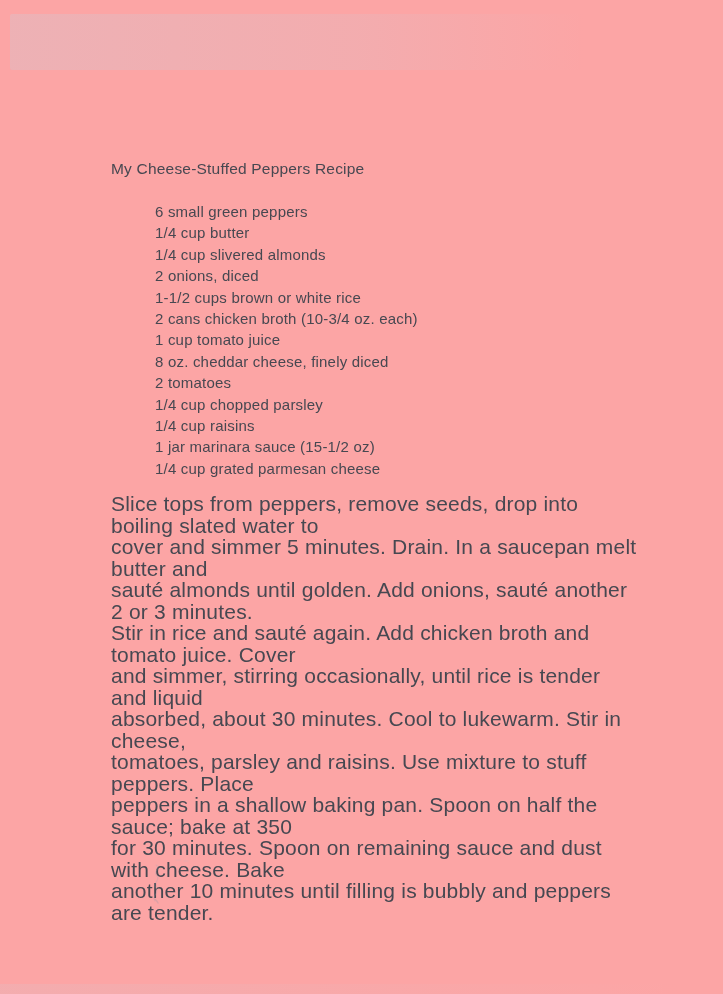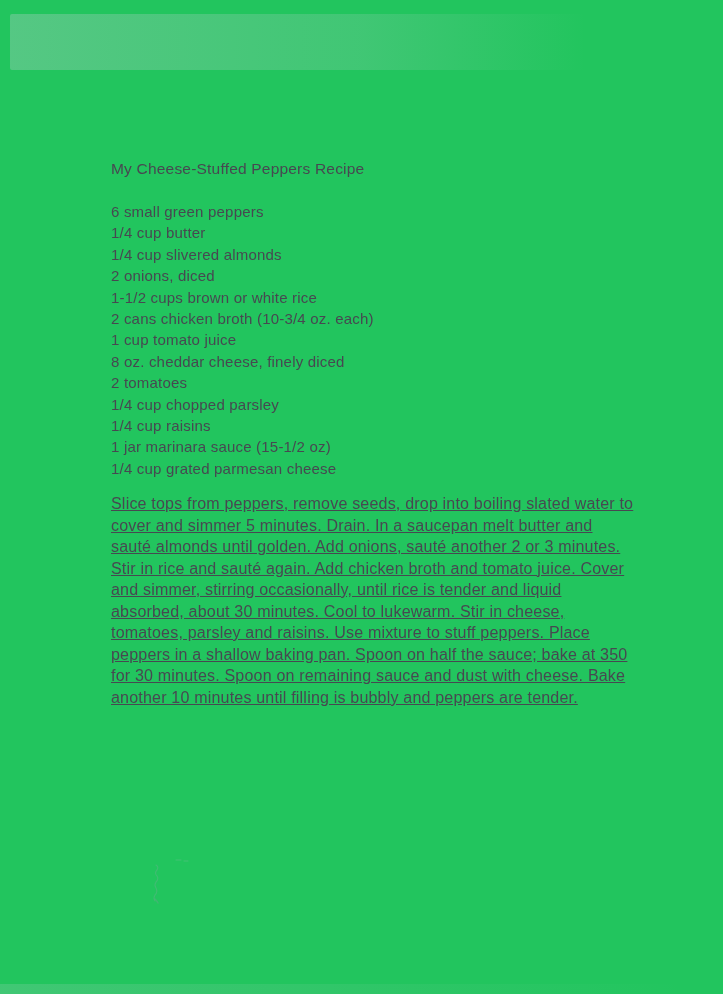--- a/index.html
+++ b/index.html
@@ -11,21 +11,21 @@
     height: 994px;
     position: relative;
     overflow: hidden;
     background: #fdfdfd;
     font-family: "Liberation Sans", sans-serif;
     color: #474851;
   }
   .scan-page {
     position: absolute;
     inset: 0;
-    background: #22c55e;
+    background: #fca5a5;
   }
   
   .scan-band-top {
     position: absolute;
     left: 10px;
     top: 14px;
     width: 640px;
     height: 56px;
     background: linear-gradient(to right,
       rgba(203,206,218,0.30) 0%,
@@ -53,27 +53,27 @@
   }
   .title {
     top: 158px;
     font-size: 15.5px;
     line-height: 21px;
   }
   .ingredients {
     top: 201px;
     font-size: 15px;
     line-height: 21.4px;
+    margin-left: 44px;
   }
   .instructions {
     top: 493px;
-    font-size: 16px;
+    font-size: 21px;
     line-height: 21.5px;
     width: 530px;
-    text-decoration: underline;
   }
   .note {
     top: 728px;
     font-size: 15px;
     line-height: 21.5px;
     width: 530px;
   }
   .pencil-smudge {
     position: absolute;
     left: 140px;

